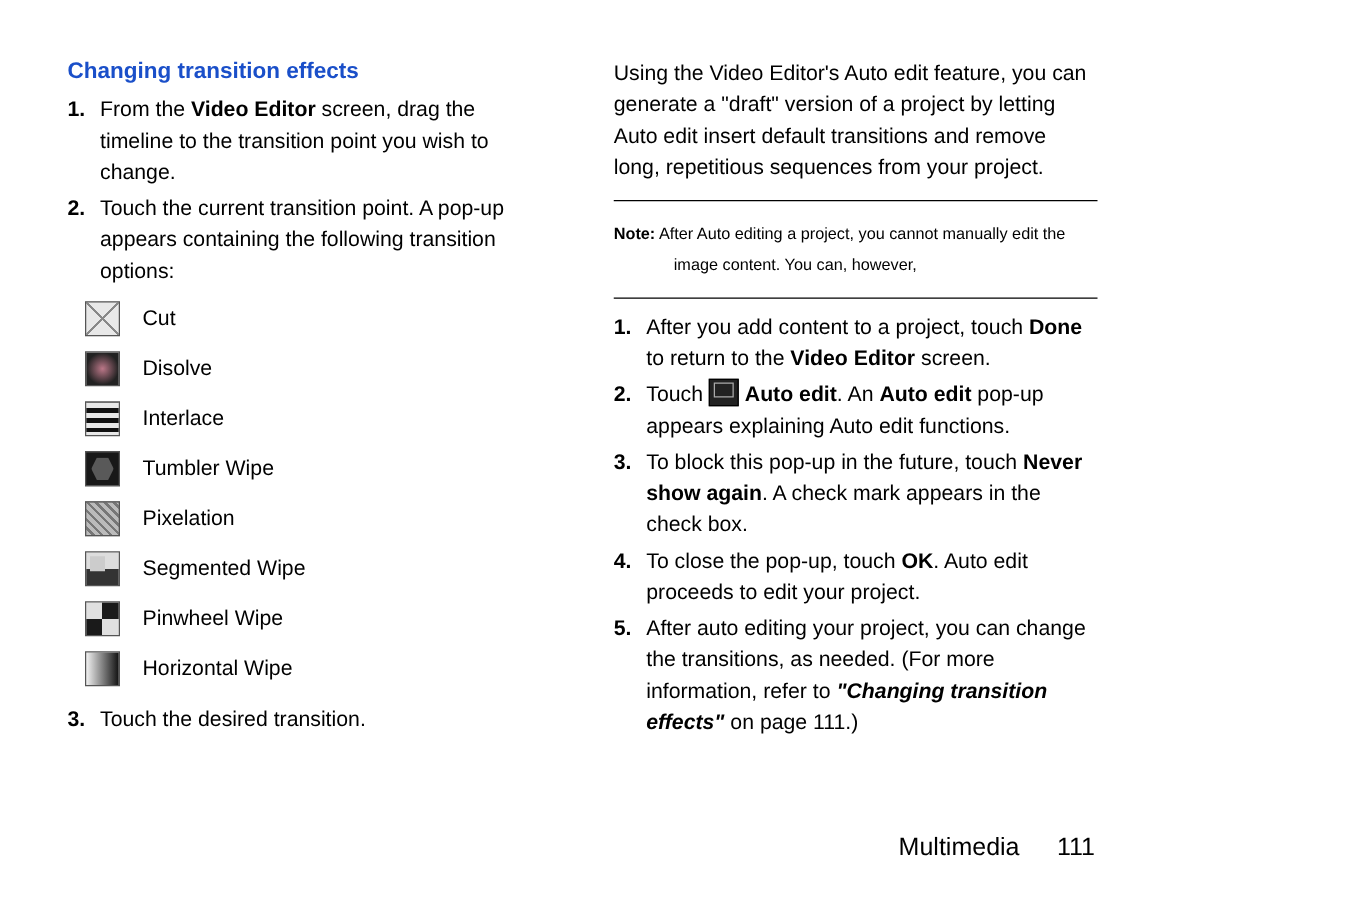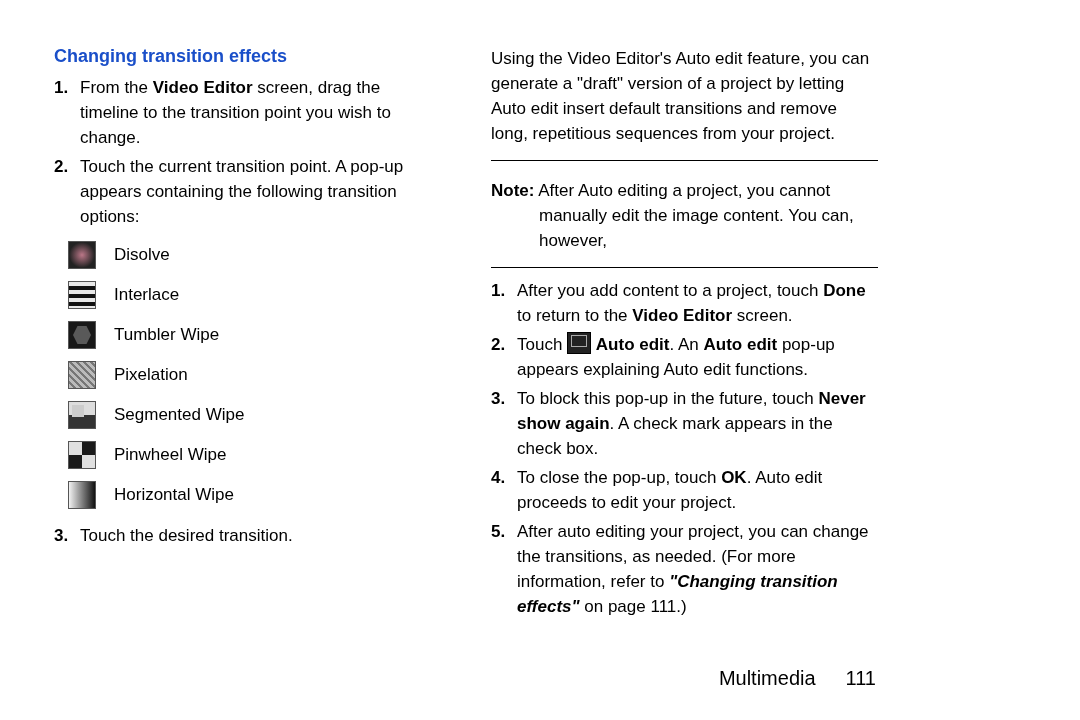--- a/index.html
+++ b/index.html
@@ -12,21 +12,21 @@
   ol.instr>li{display:flex;font-size:17px;line-height:25px;margin-bottom:4px;}
   ol.instr>li>.num{width:26px;flex:none;font-weight:bold;}
   ol.instr>li>.body{flex:1;}
   .bold{font-weight:bold;}
   .bolditalic{font-weight:bold;font-style:italic;}
   .trans-list{margin:6px 0 8px 14px;}
   .trans-row{display:flex;align-items:center;height:40px;}
   .trans-row .icon{width:28px;height:28px;border:1px solid #555;box-sizing:border-box;margin-right:18px;}
   .trans-row .lbl{font-size:17px;}
   .hr{border:none;border-top:1px solid #000;margin:14px 0 10px 0;}
-  .note-block{font-size:17px;line-height:25px;padding-left:48px;text-indent:-48px;margin-bottom:10px;}
+  .note-block{font-size:13px;line-height:25px;padding-left:48px;text-indent:-48px;margin-bottom:10px;}
   .footer{position:absolute;right:56px;bottom:30px;font-size:20px;}
   .footer .sec{margin-right:30px;}
   .inline-icon{display:inline-block;width:22px;height:20px;background:#222;vertical-align:-4px;border:1px solid #000;position:relative;}
   .inline-icon::before{content:"";position:absolute;top:2px;left:3px;width:14px;height:10px;border:1px solid #aaa;}
   
   .ic-cut{background:
     linear-gradient(45deg,transparent 48%,#888 48%,#888 52%,transparent 52%),
     linear-gradient(-45deg,transparent 48%,#888 48%,#888 52%,transparent 52%),
     #e8e8e8;}
   .ic-disolve{background:radial-gradient(circle at 50% 50%,#b78 0%,#222 70%);}
@@ -59,20 +59,24 @@
             <span>From the </span><span class="bold">Video Editor</span><span> screen, drag the timeline to the transition point you wish to change.</span>
           </span>
         </li>
         <li>
           <span class="num">2.</span>
           <span class="body">Touch the current transition point. A pop-up appears containing the following transition options:</span>
         </li>
       </ol>
 
       <div class="trans-list">
+        <div class="trans-row">
+          <span class="icon ic-cut"></span>
+          <span class="lbl">Cut</span>
+        </div>
         <div class="trans-row">
           <span class="icon ic-disolve"></span>
           <span class="lbl">Disolve</span>
         </div>
         <div class="trans-row">
           <span class="icon ic-interlace"></span>
           <span class="lbl">Interlace</span>
         </div>
         <div class="trans-row">
           <span class="icon ic-tumbler"></span>

